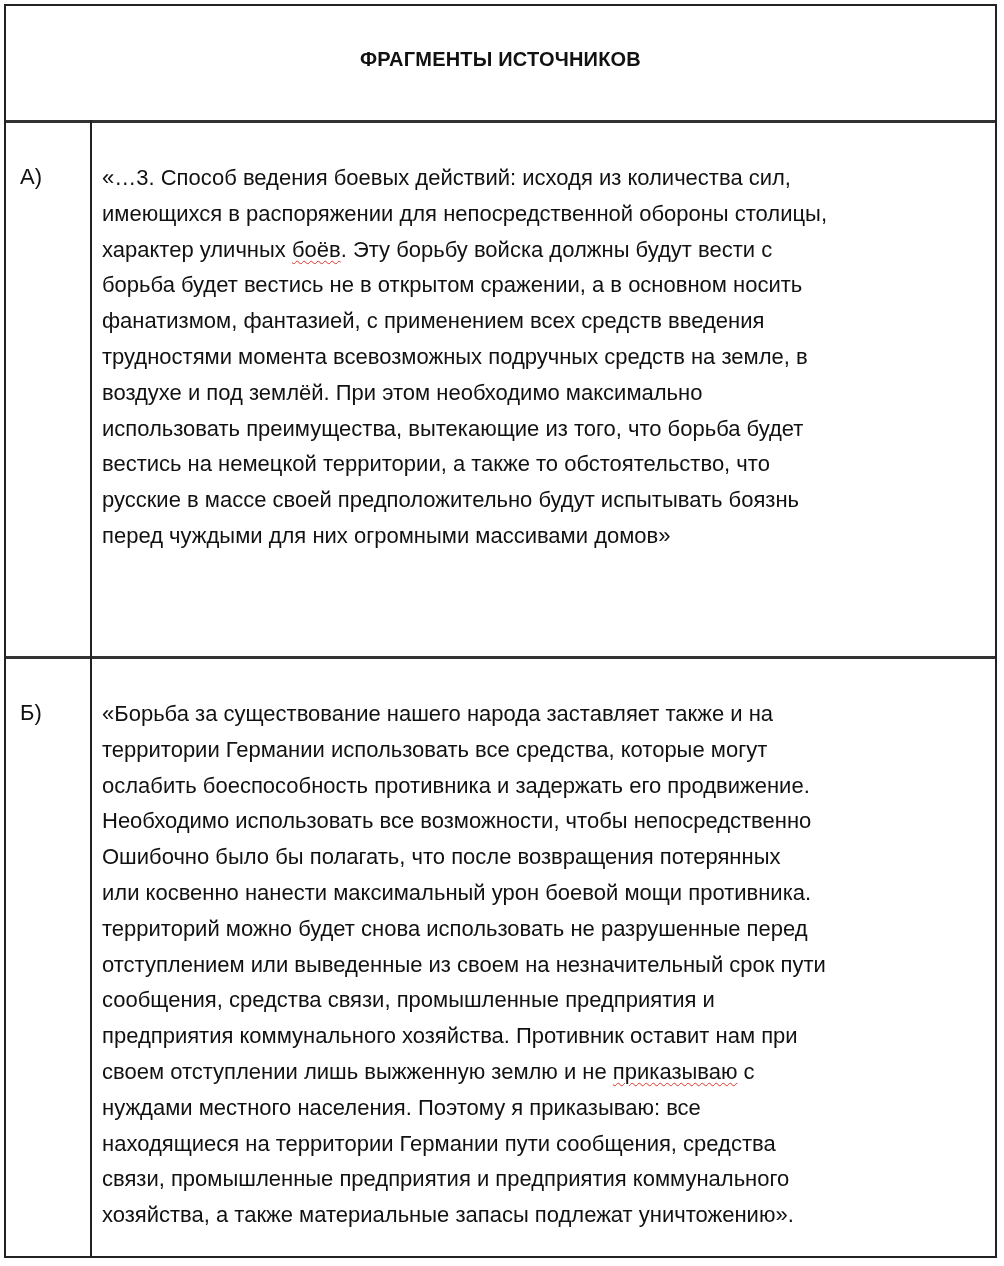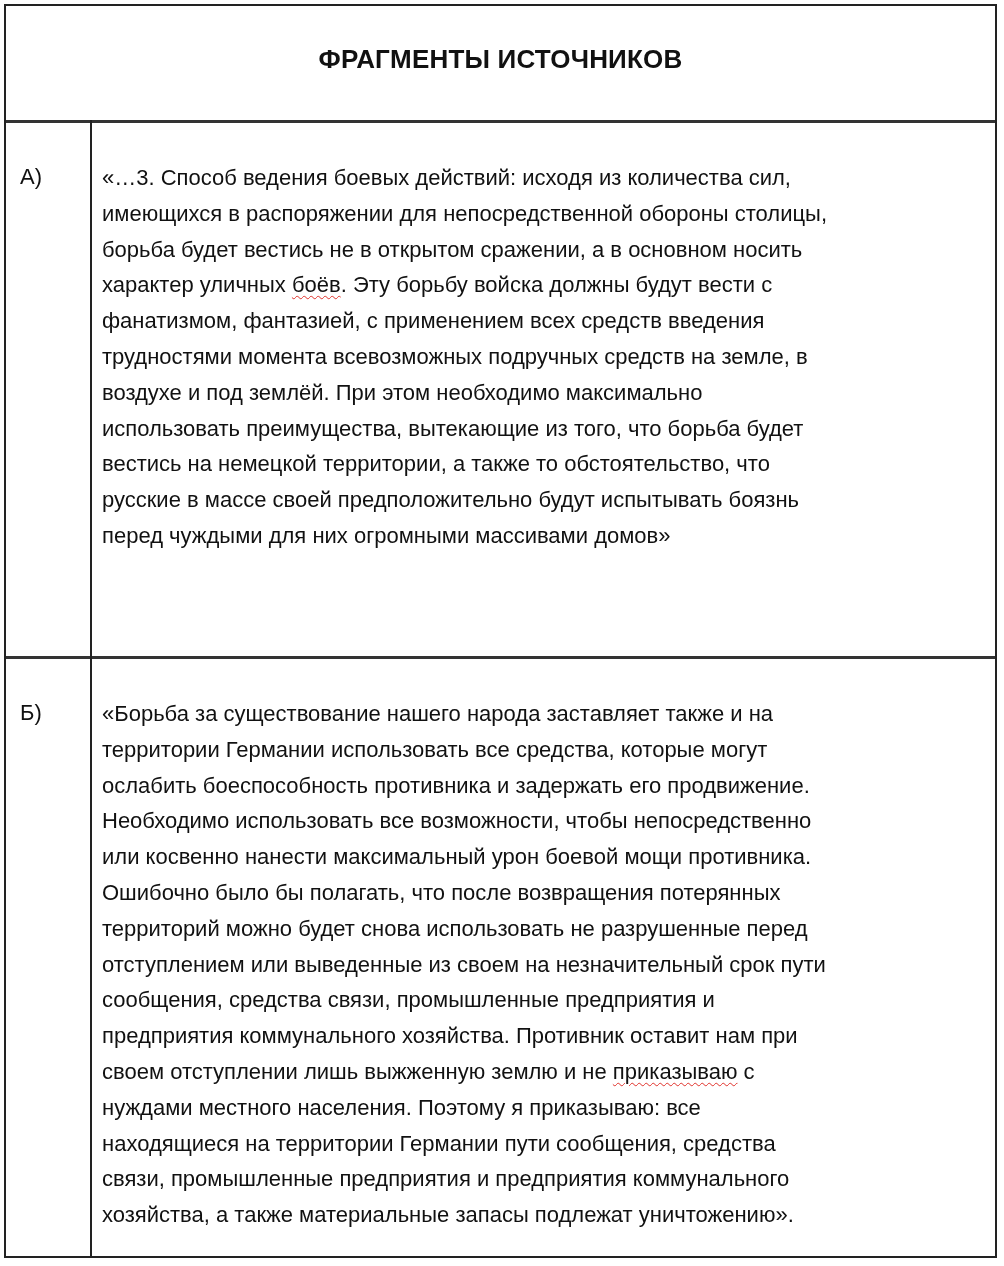--- a/index.html
+++ b/index.html
@@ -2,21 +2,21 @@
 <html><head>
   <meta charset="utf-8">
   <style>
     html, body { margin: 0; padding: 0; background: #ffffff; }
     body { width: 1004px; height: 1266px; position: relative; overflow: hidden;
            font-family: "Liberation Sans", "DejaVu Sans", sans-serif; color: #111111; }
     .table { position: absolute; left: 4px; top: 4px; width: 993px; height: 1254px;
              border: 2px solid #222; box-sizing: border-box; }
     .header { position: absolute; left: 0; top: 0; right: 0; height: 114px;
               border-bottom: 3px solid #333; display: flex; align-items: center; justify-content: center; }
-    .header-title { font-weight: bold; font-size: 26px; letter-spacing: 0.2px; margin-top: -8px; }
+    .header-title { font-weight: bold; font-size: 20px; letter-spacing: 0.2px; margin-top: -8px; }
     .row { position: absolute; left: 0; right: 0; }
     .row-a { top: 114px; height: 536px; border-bottom: 3px solid #333; }
     .row-b { top: 650px; bottom: 0; }
     .col-divider { position: absolute; left: 84px; top: 0; bottom: 0; width: 2px; background: #222; }
     .label { position: absolute; left: 14px; font-size: 22px; }
     .row-a .label { top: 44px; }
     .row-b .label { top: 44px; }
     .text { position: absolute; left: 96px; right: 10px; font-size: 22px; line-height: 35.8px; }
     .row-a .text { top: 40px; }
     .row-b .text { top: 40px; }
@@ -30,42 +30,42 @@
   <div class="header">
     <span class="header-title">ФРАГМЕНТЫ ИСТОЧНИКОВ</span>
   </div>
 
   <div class="row row-a">
     <div class="col-divider"></div>
     <span class="label">А)</span>
     <div class="text">
       <span class="line">«…3. Способ ведения боевых действий: исходя из количества сил,</span>
       <span class="line">имеющихся в распоряжении для непосредственной обороны столицы,</span>
+      <span class="line"><span style="white-space:pre">характер уличных </span><span class="spell">боёв</span><span>. Эту борьбу войска должны будут вести с</span></span>
       <span class="line">борьба будет вестись не в открытом сражении, а в основном носить</span>
-      <span class="line"><span style="white-space:pre">характер уличных </span><span class="spell">боёв</span><span>. Эту борьбу войска должны будут вести с</span></span>
       <span class="line">фанатизмом, фантазией, с применением всех средств введения</span>
       <span class="line">трудностями момента всевозможных подручных средств на земле, в</span>
       <span class="line">воздухе и под землёй. При этом необходимо максимально</span>
       <span class="line">использовать преимущества, вытекающие из того, что борьба будет</span>
       <span class="line">вестись на немецкой территории, а также то обстоятельство, что</span>
       <span class="line">русские в массе своей предположительно будут испытывать боязнь</span>
       <span class="line">перед чуждыми для них огромными массивами домов»</span>
     </div>
   </div>
 
   <div class="row row-b">
     <div class="col-divider"></div>
     <span class="label">Б)</span>
     <div class="text">
       <span class="line">«Борьба за существование нашего народа заставляет также и на</span>
       <span class="line">территории Германии использовать все средства, которые могут</span>
       <span class="line">ослабить боеспособность противника и задержать его продвижение.</span>
       <span class="line">Необходимо использовать все возможности, чтобы непосредственно</span>
+      <span class="line">Ошибочно было бы полагать, что после возвращения потерянных</span>
       <span class="line">или косвенно нанести максимальный урон боевой мощи противника.</span>
-      <span class="line">Ошибочно было бы полагать, что после возвращения потерянных</span>
       <span class="line">территорий можно будет снова использовать не разрушенные перед</span>
       <span class="line">отступлением или выведенные из своем на незначительный срок пути</span>
       <span class="line">сообщения, средства связи, промышленные предприятия и</span>
       <span class="line">предприятия коммунального хозяйства. Противник оставит нам при</span>
       <span class="line"><span style="white-space:pre">своем отступлении лишь выжженную землю и не </span><span class="spell">приказываю</span><span style="white-space:pre"> с</span></span>
       <span class="line">нуждами местного населения. Поэтому я приказываю: все</span>
       <span class="line">находящиеся на территории Германии пути сообщения, средства</span>
       <span class="line">связи, промышленные предприятия и предприятия коммунального</span>
       <span class="line">хозяйства, а также материальные запасы подлежат уничтожению».</span>
     </div>

